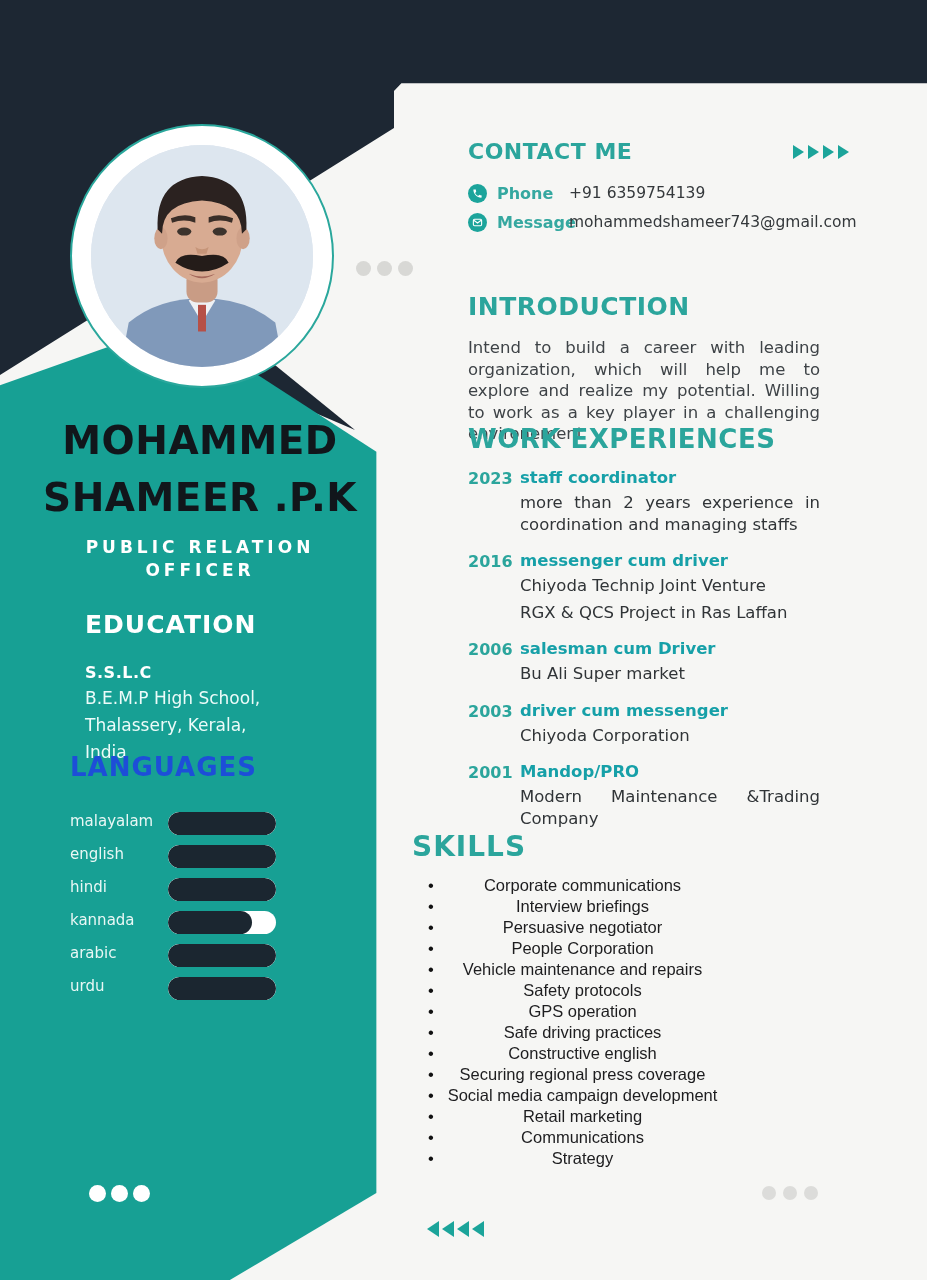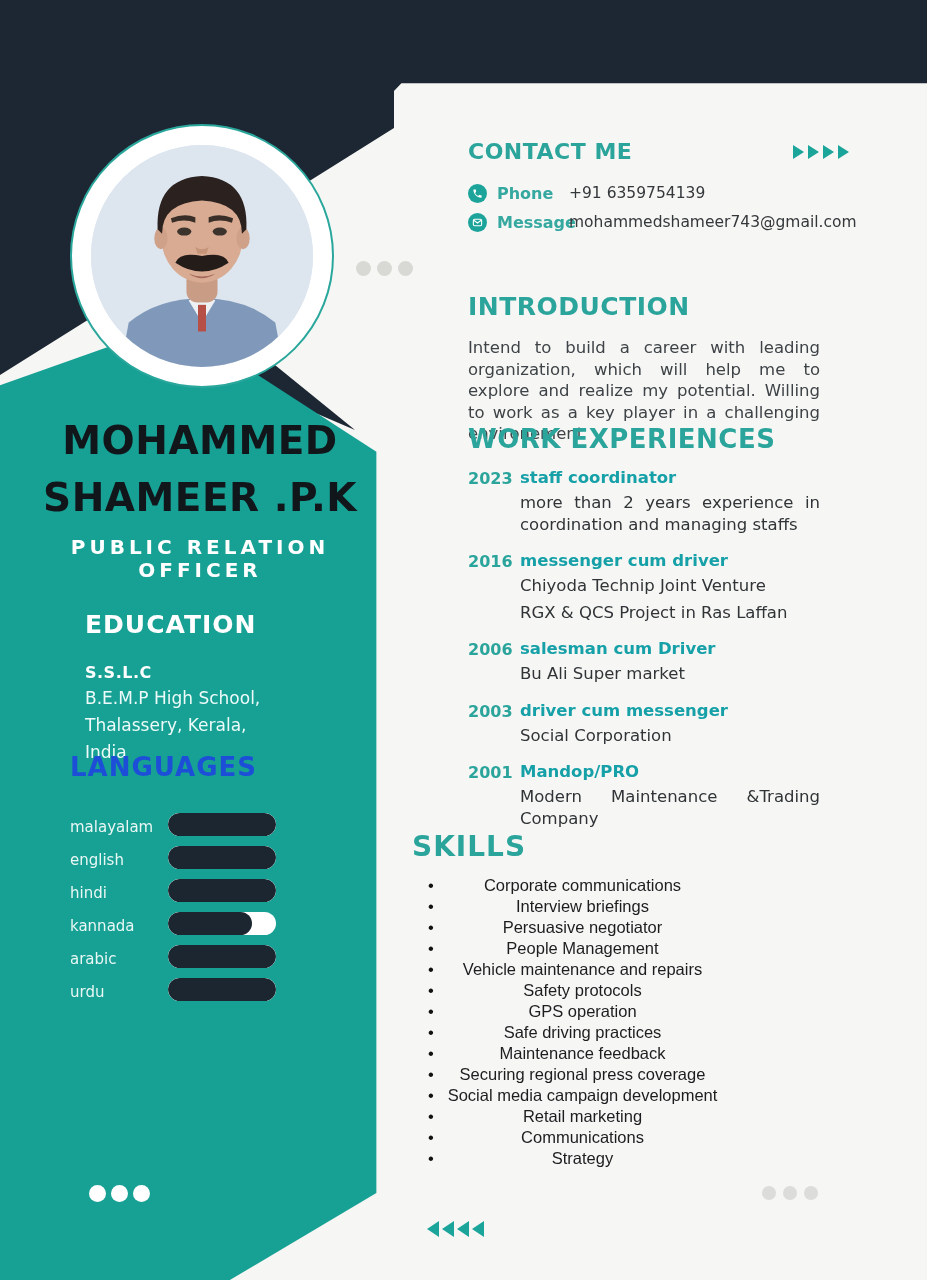--- a/index.html
+++ b/index.html
@@ -39,31 +39,31 @@
   .dots-br span { width:14px; height:14px; background:#dcdcda; }
   .arrows { position:absolute; display:flex; }
   .arrows-right { left:793px; top:145px; gap:4px; }
   .arrows-right span { width:0; height:0; border-top:7px solid transparent; border-bottom:7px solid transparent; border-left:11px solid #1ba49a; }
   .arrows-left { left:427px; top:1221px; gap:3px; }
   .arrows-left span { width:0; height:0; border-top:8px solid transparent; border-bottom:8px solid transparent; border-right:12px solid #1ba49a; }
   
   .name-block { position:absolute; left:0; top:412px; width:400px; text-align:center; }
   .name-line { font-size:39px; font-weight:700; color:#11161b; letter-spacing:.5px; line-height:57px; }
   .job-title {
-    margin-top:10px; font-size:20px; font-weight:700; color:#ffffff;
+    margin-top:10px; font-size:17px; font-weight:700; color:#ffffff;
     letter-spacing:4px; line-height:23px; white-space:pre-line;
   }
   .edu { position:absolute; left:85px; top:610px; width:280px; color:#ffffff; }
   .edu h2 { font-size:25px; font-weight:800; letter-spacing:1px; }
   .edu .degree { margin-top:24px; font-size:16px; font-weight:700; letter-spacing:.5px; }
   .edu .school { margin-top:3px; font-size:17px; line-height:27px; color:#ecfbf9; white-space:pre-line; }
   .langs { position:absolute; left:70px; top:752px; width:260px; }
   .langs h2 { font-size:26px; font-weight:800; letter-spacing:1px; color:#1d4ed8; }
   .lang-rows { margin-top:30px; }
-  .lang-row { display:flex; align-items:flex-end; margin-bottom:9px; height:24px; }
+  .lang-row { display:flex; align-items:flex-start; margin-bottom:9px; height:24px; }
   .lang-label { width:98px; font-size:15px; color:#e9f7f5; }
   .lang-bar { width:108px; height:23px; background:#ffffff; border-radius:12px; overflow:hidden; }
   .lang-fill { height:100%; background:#1b2630; border-radius:12px; }
   
   .teal-h { color:#2ba59c; font-weight:800; letter-spacing:.5px; }
   .contact { position:absolute; left:468px; top:139px; width:380px; }
   .contact-head { display:flex; }
   .contact-head h2 { font-size:22px; }
   .contact-rows { margin-top:20px; }
   .contact-row { display:flex; gap:10px; height:22px; margin-bottom:7px; }
@@ -253,45 +253,45 @@
           <span class="work-year">2006</span>
           <div class="work-body">
             <h3 class="work-title">salesman cum Driver</h3>
             <p class="work-line">Bu Ali Super market</p>
           </div>
         </div>
         <div class="work-entry">
           <span class="work-year">2003</span>
           <div class="work-body">
             <h3 class="work-title">driver cum messenger</h3>
-            <p class="work-line">Social Corporation</p>
+            <p class="work-line">Chiyoda Corporation</p>
           </div>
         </div>
         <div class="work-entry">
           <span class="work-year">2001</span>
           <div class="work-body">
             <h3 class="work-title">Mandop/PRO</h3>
             <p class="work-line">Modern Maintenance &amp;Trading Company</p>
           </div>
         </div>
       </div>
   </section>
 
   <section class="skills">
     <h2 class="teal-h">SKILLS</h2>
     <ul id="skills-list">
         <li>Corporate communications</li>
         <li>Interview briefings</li>
         <li>Persuasive negotiator</li>
-        <li>People Management</li>
+        <li>People Corporation</li>
         <li>Vehicle maintenance and repairs</li>
         <li>Safety protocols</li>
         <li>GPS operation</li>
         <li>Safe driving practices</li>
-        <li>Maintenance feedback</li>
+        <li>Constructive english</li>
         <li>Securing regional press coverage</li>
         <li>Social media campaign development</li>
         <li>Retail marketing</li>
         <li>Communications</li>
         <li>Strategy</li>
       </ul>
   </section>
 
   <div class="arrows arrows-left">
     <span></span>

